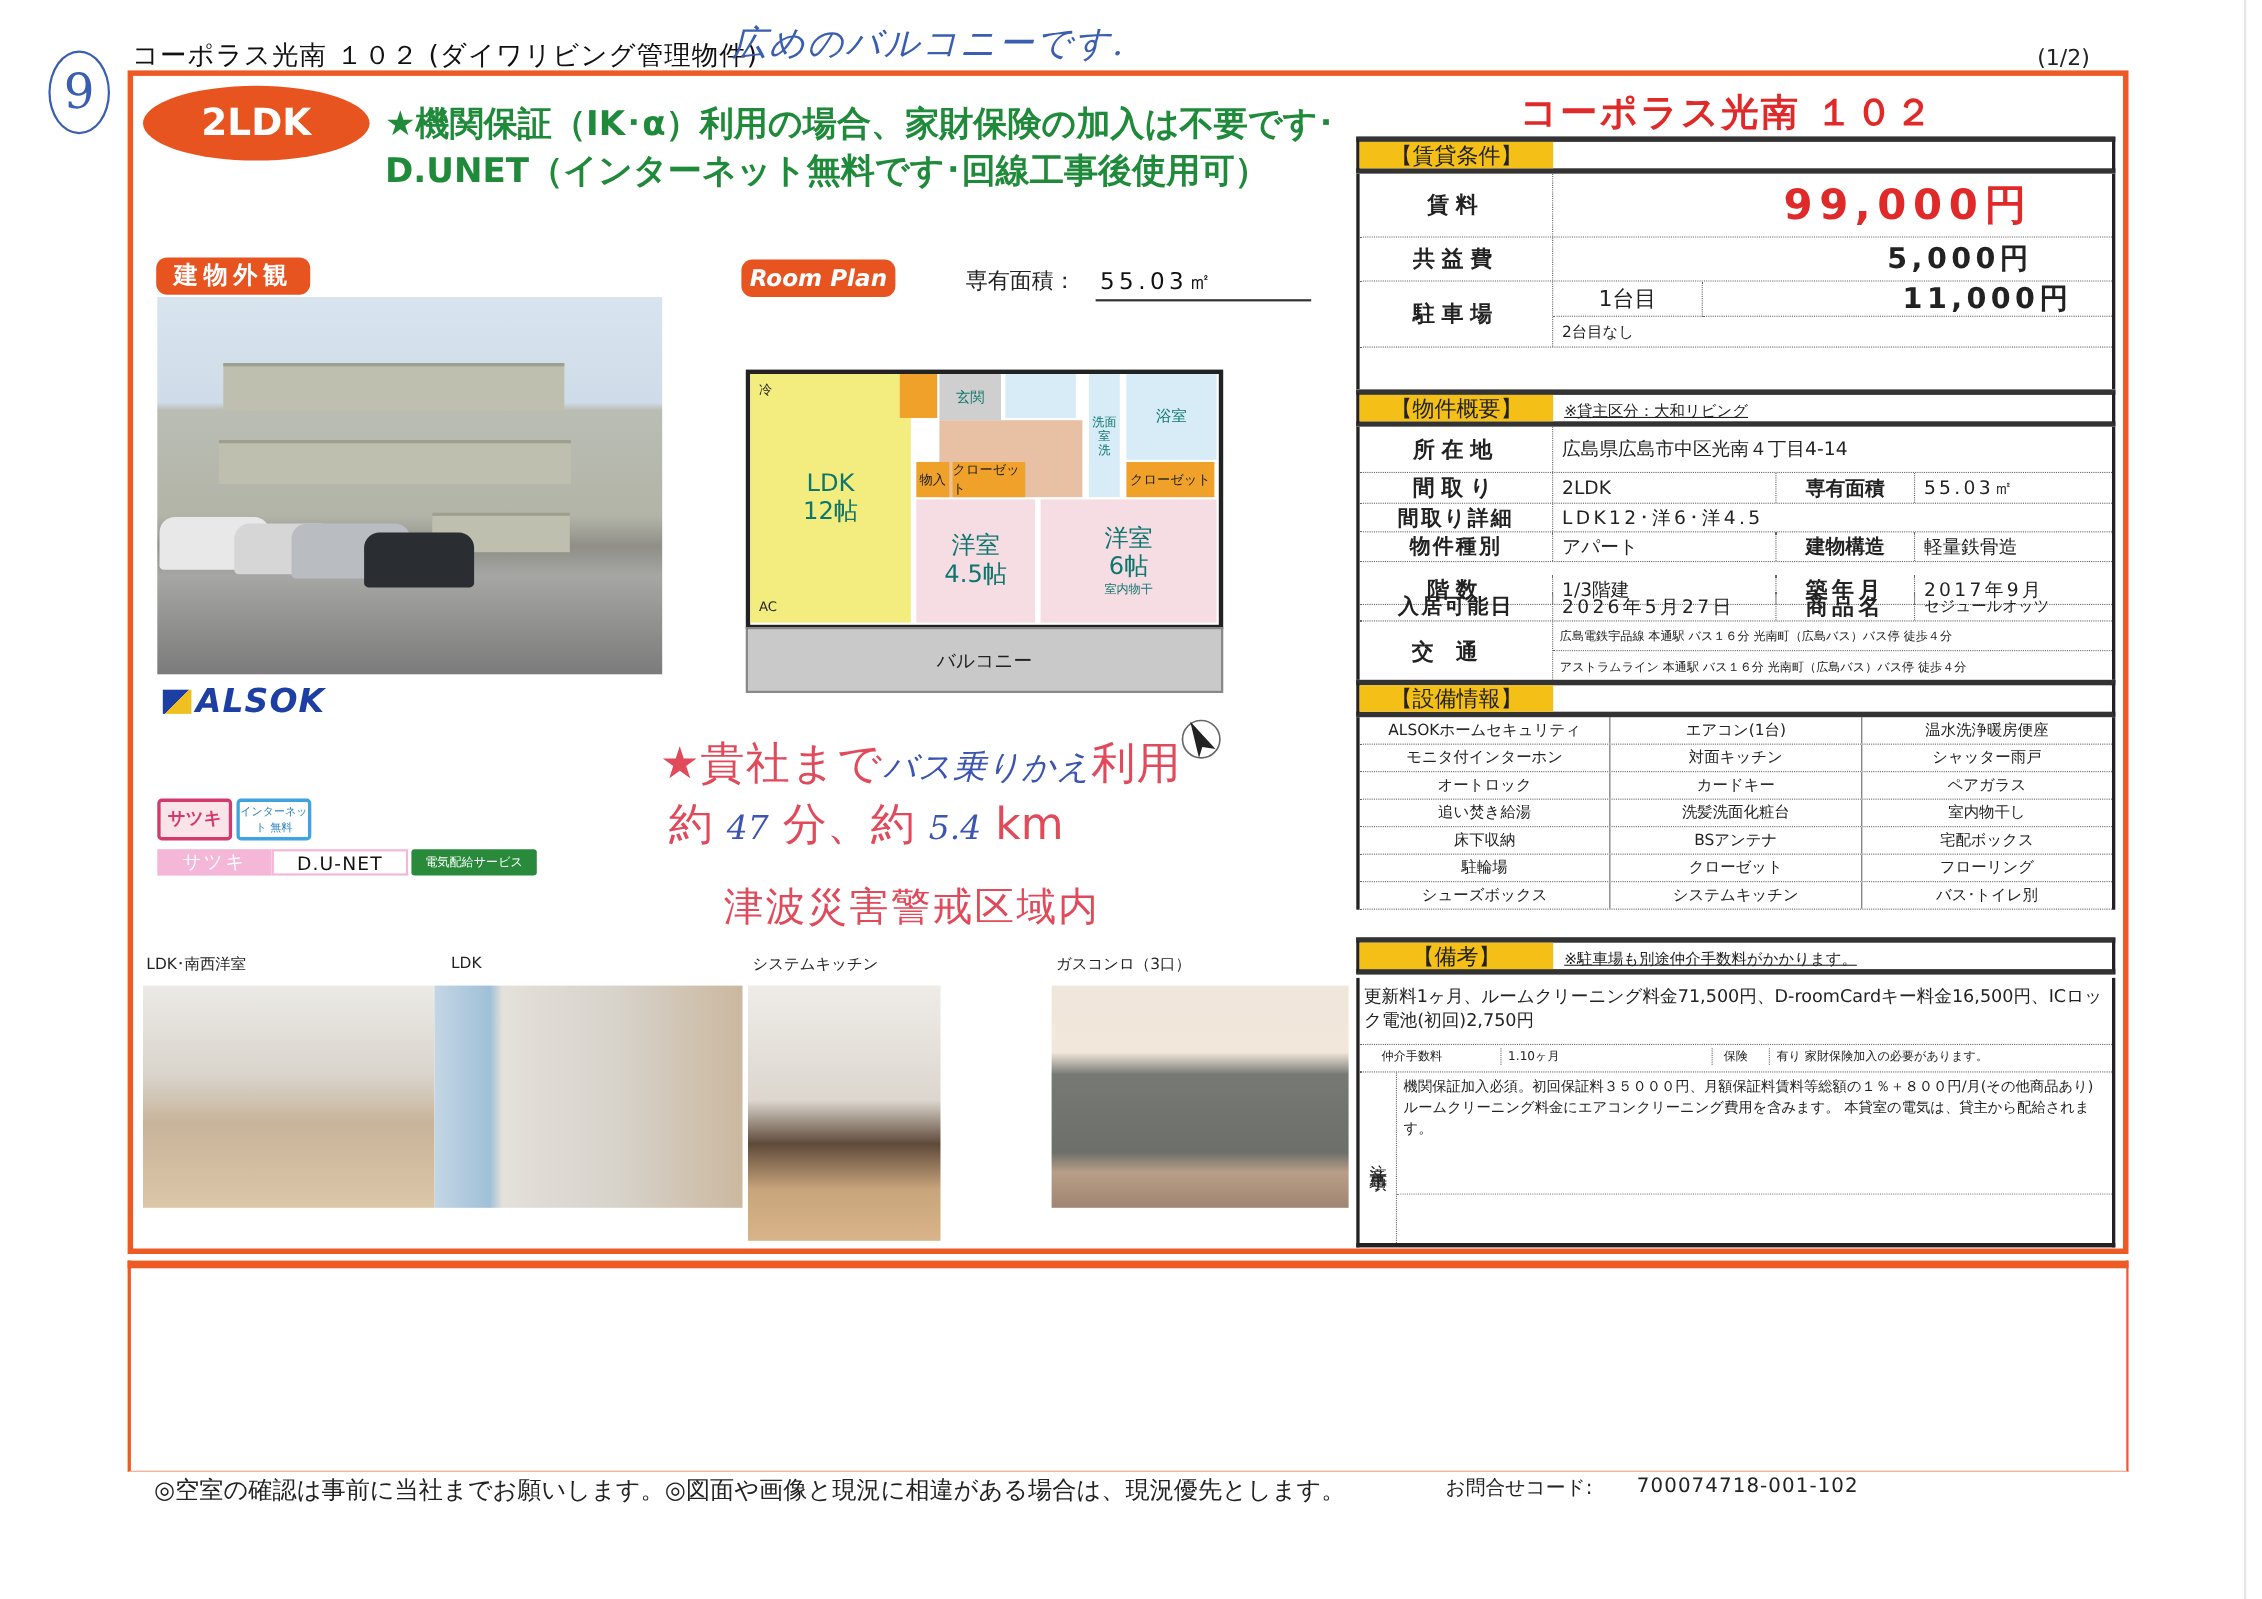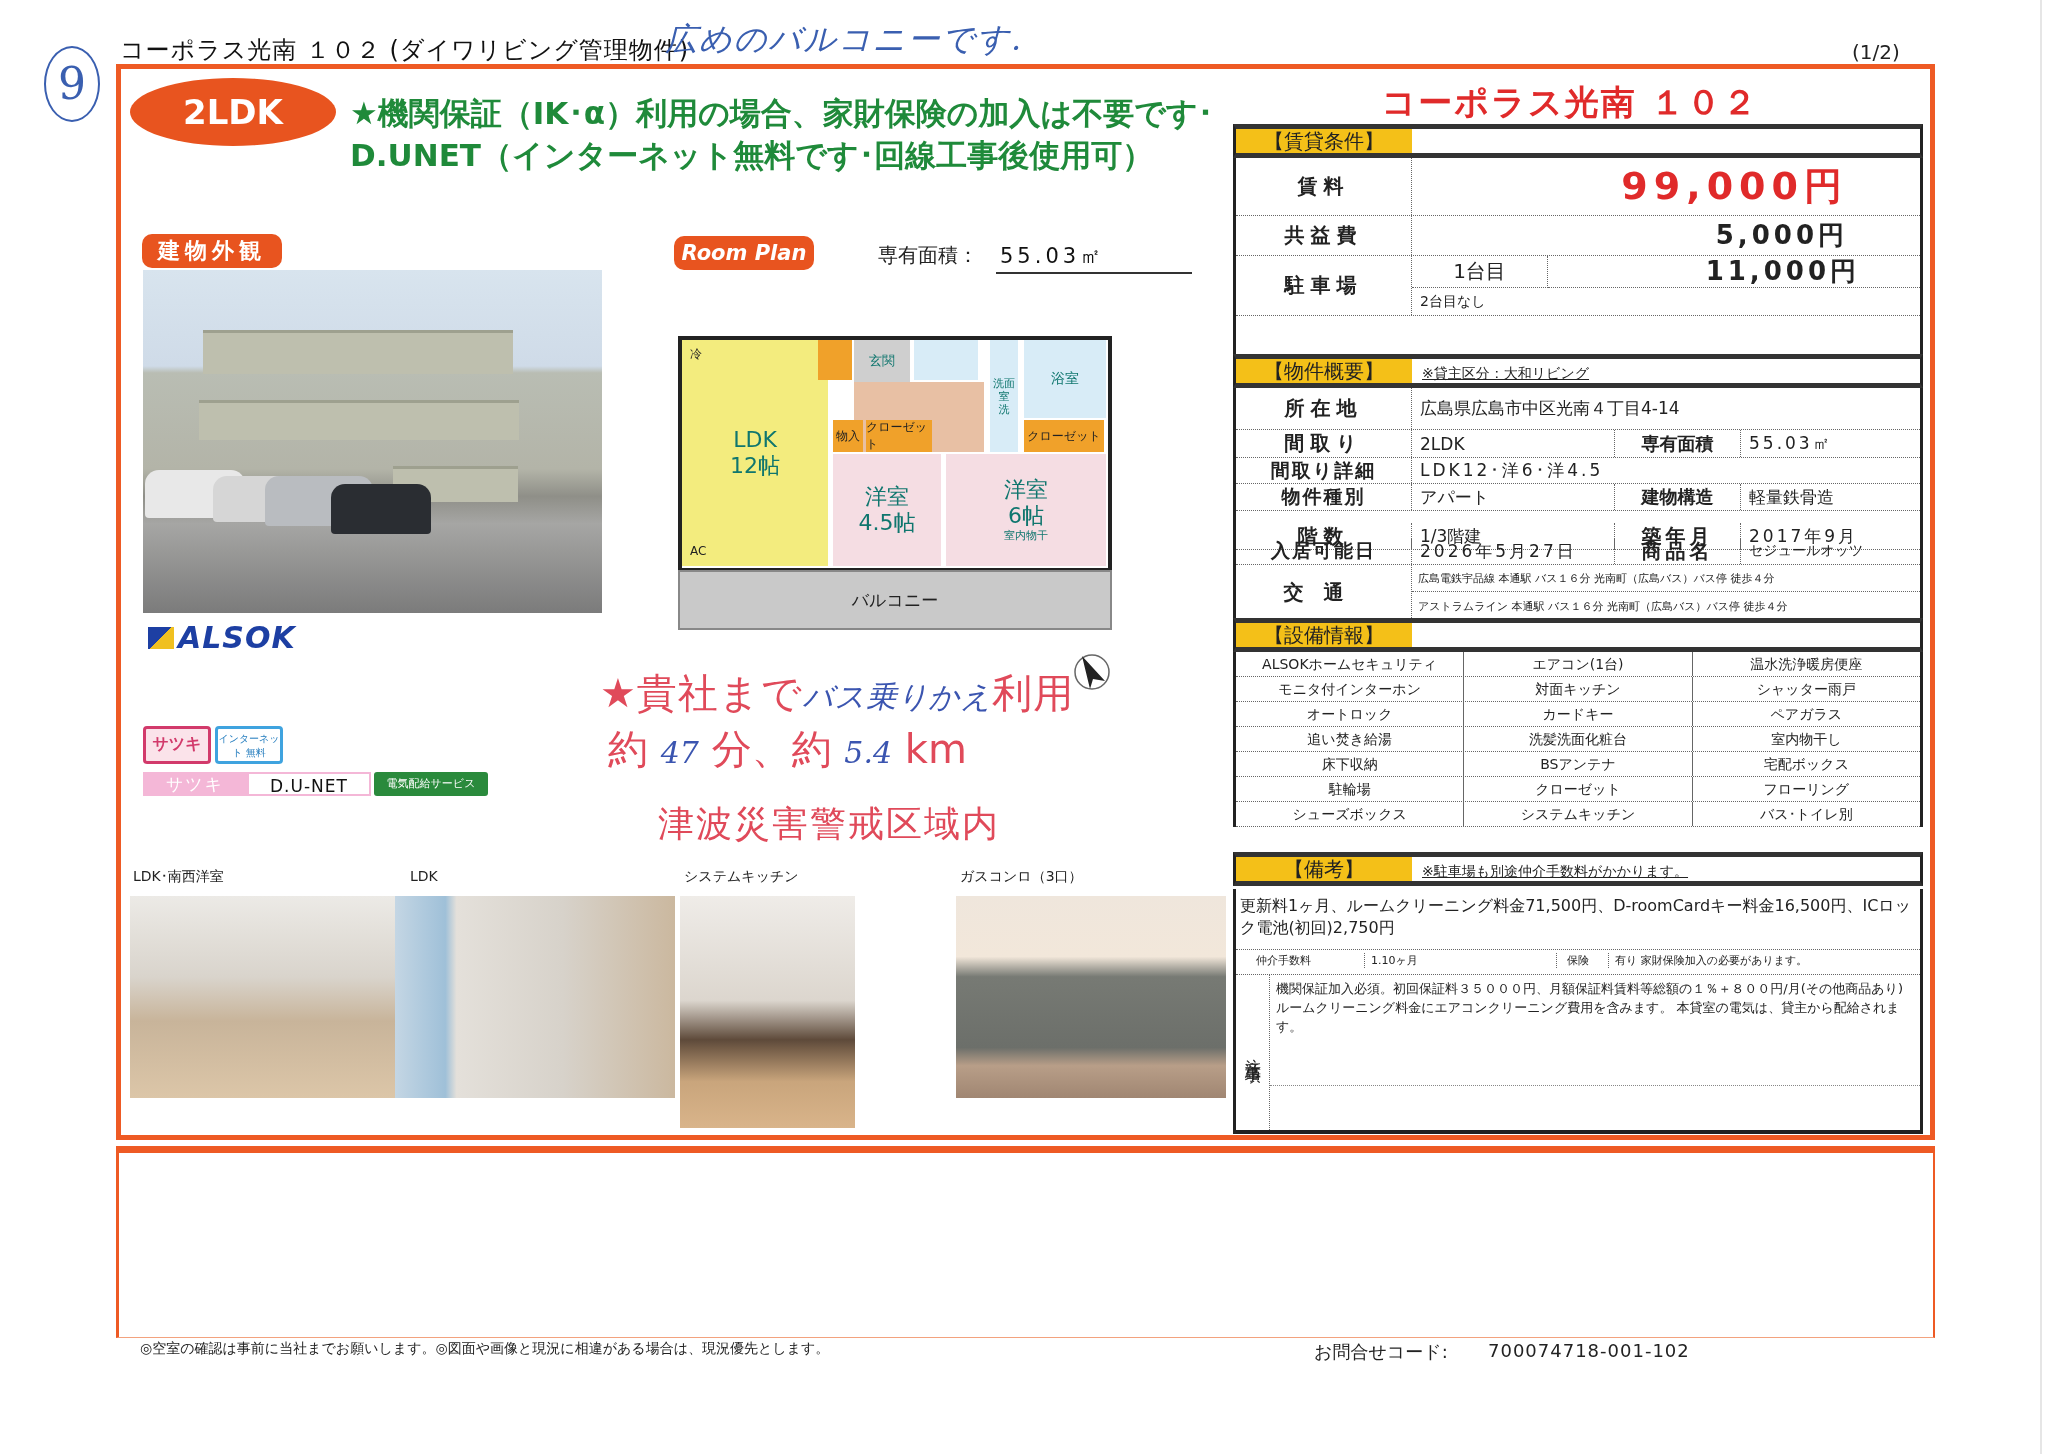--- a/index.html
+++ b/index.html
@@ -99,21 +99,21 @@
 
   .remarks-body { position:absolute; left:1233px; top: 889px; width:690px; height: 245px; border-left:3px solid #222; border-right:3px solid #222; border-bottom: 4px solid #222; }
   .fees { position:absolute; left:4px; top: 6px; width: 680px; font-size: 16px; line-height: 22px; }
   .fee-row { position:absolute; left:0; top: 60px; width:100%; height: 26px; border-top:1px dotted #666; border-bottom:1px dotted #666; font-size: 11px; }
   .fee-row span { position:absolute; top: 3px; }
   .caution-lbl { position:absolute; left:0; top: 86px; width: 34px; height: 155px; border-right:1px dotted #666; font-size: 16px; writing-mode: vertical-rl; text-orientation: upright; display:flex; align-items:center; justify-content:center; letter-spacing: 4px; }
   .caution-text { position:absolute; left: 40px; top: 90px; width: 640px; font-size: 13px; line-height: 19px; }
   .caution-line { position:absolute; left: 34px; top: 196px; width: 650px; border-top: 1px dotted #888; }
 
   
-  .foot-left { left: 140px; top: 1340px; font-size: 14px; color:#222; }
+  .foot-left { left: 140px; top: 1340px; font-size: 22px; color:#222; }
   .foot-code-lbl { left: 1314px; top: 1340px; font-size: 18px; color:#222; }
   .foot-code { left: 1488px; top: 1340px; font-size: 18px; color:#222; letter-spacing: 1px; }
 </style>
 </head>
 <body>
 
 <div class="abs circle-num">9</div>
 <div class="abs hdr-title">コーポラス光南 １０２ (ダイワリビング管理物件)</div>
 <div class="abs hand-note">広めのバルコニーです.</div>
 <div class="abs page-num">(1/2)</div>
@@ -229,21 +229,21 @@
     <div class="cell k">賃料</div>
     <div class="cell" style="right:72px;font-size:38px;font-weight:bold;color:#e02a2a;letter-spacing:6px;">99,000円</div>
   </div>
   <div class="row" style="top:58px;height:40px;">
     <div class="cell k">共益費</div>
     <div class="cell" style="right:72px;font-size:26px;font-weight:bold;letter-spacing:4px;">5,000円</div>
   </div>
   <div class="row" style="top:98px;height:60px;">
     <div class="cell k">駐車場</div>
     <div class="cell vsep" style="left:176px;width:136px;height:32px;justify-content:center;font-size:20px;border-right:1px dotted #666;border-left:none;border-bottom:1px dotted #666;">1台目</div>
-    <div class="cell" style="left:312px;right:0;height:32px;justify-content:flex-end;padding-right:60px;font-size:26px;font-weight:bold;letter-spacing:4px;border-bottom:1px dotted #666;">11,000円</div>
+    <div class="cell" style="left:312px;right:0;height:32px;justify-content:flex-end;padding-right:36px;font-size:26px;font-weight:bold;letter-spacing:4px;border-bottom:1px dotted #666;">11,000円</div>
     <div class="cell" style="left:184px;top:32px;height:28px;font-size:14px;">2台目なし</div>
   </div>
 </div>
 
 <div class="sec-hdr" style="top:354px;">
   <div class="lbl">【物件概要】</div>
   <div class="aside">※貸主区分：大和リビング</div>
 </div>
 <div class="tbl" style="top:388px;height:232px;">
   <div class="row" style="top:0;height:42px;">

